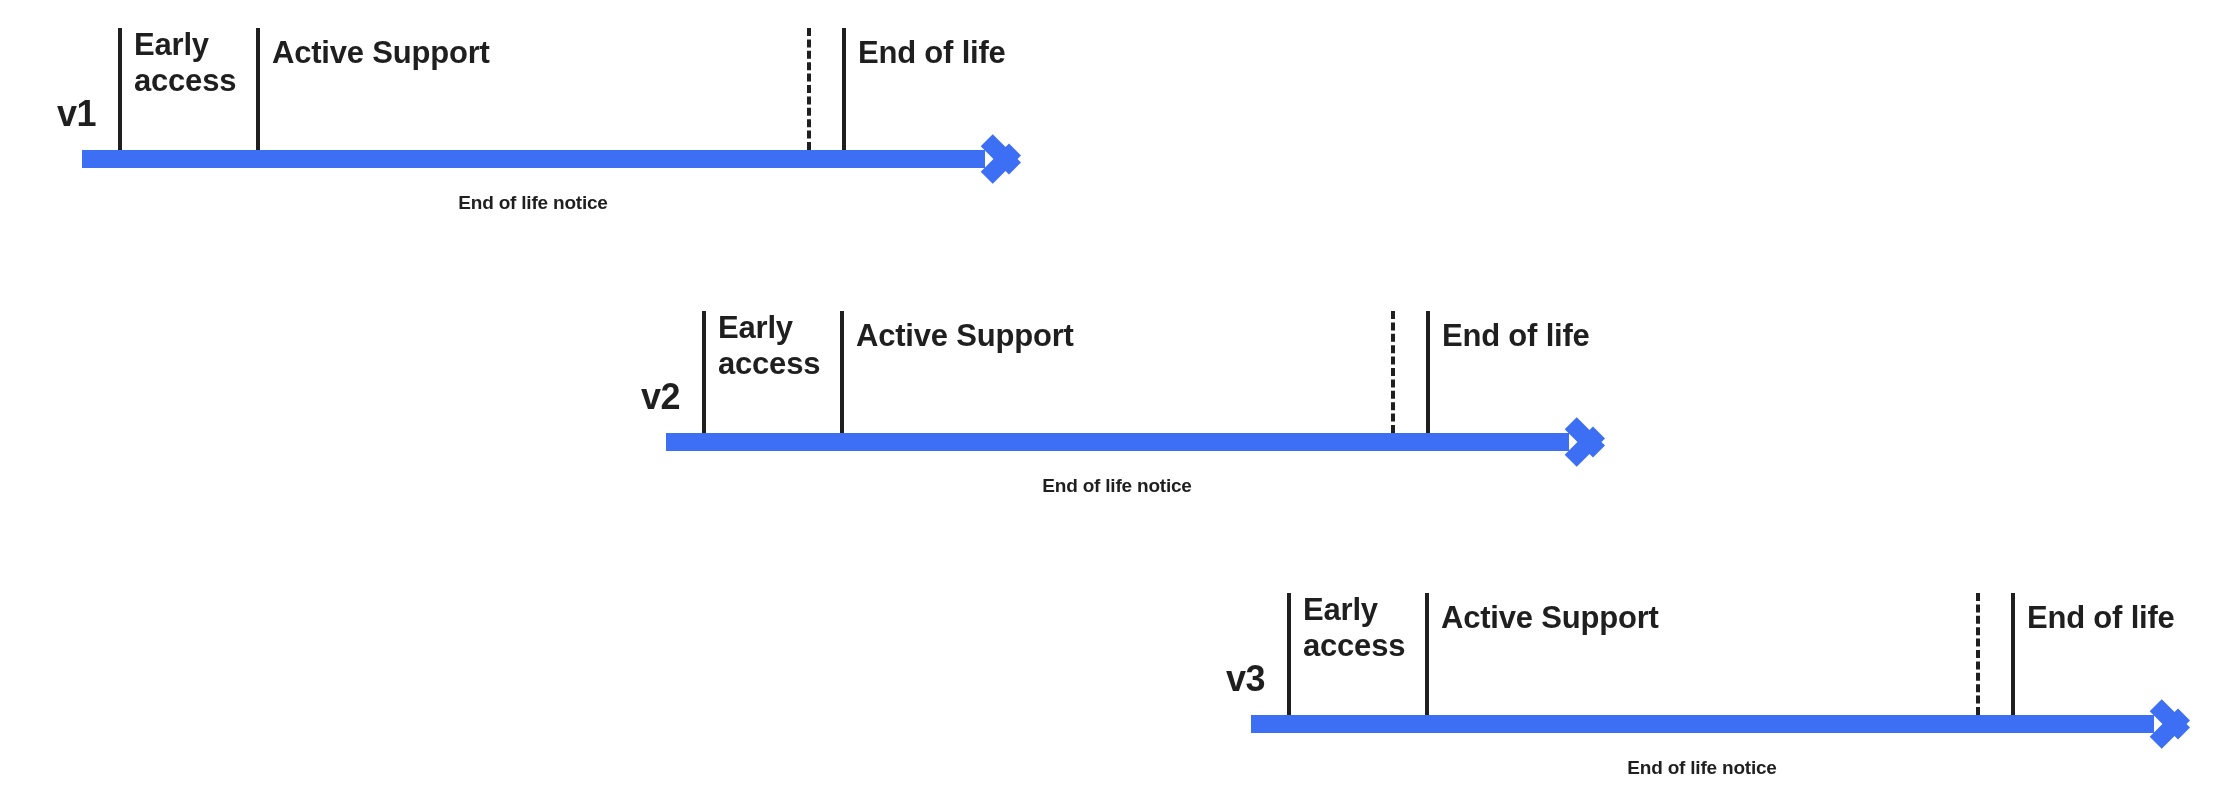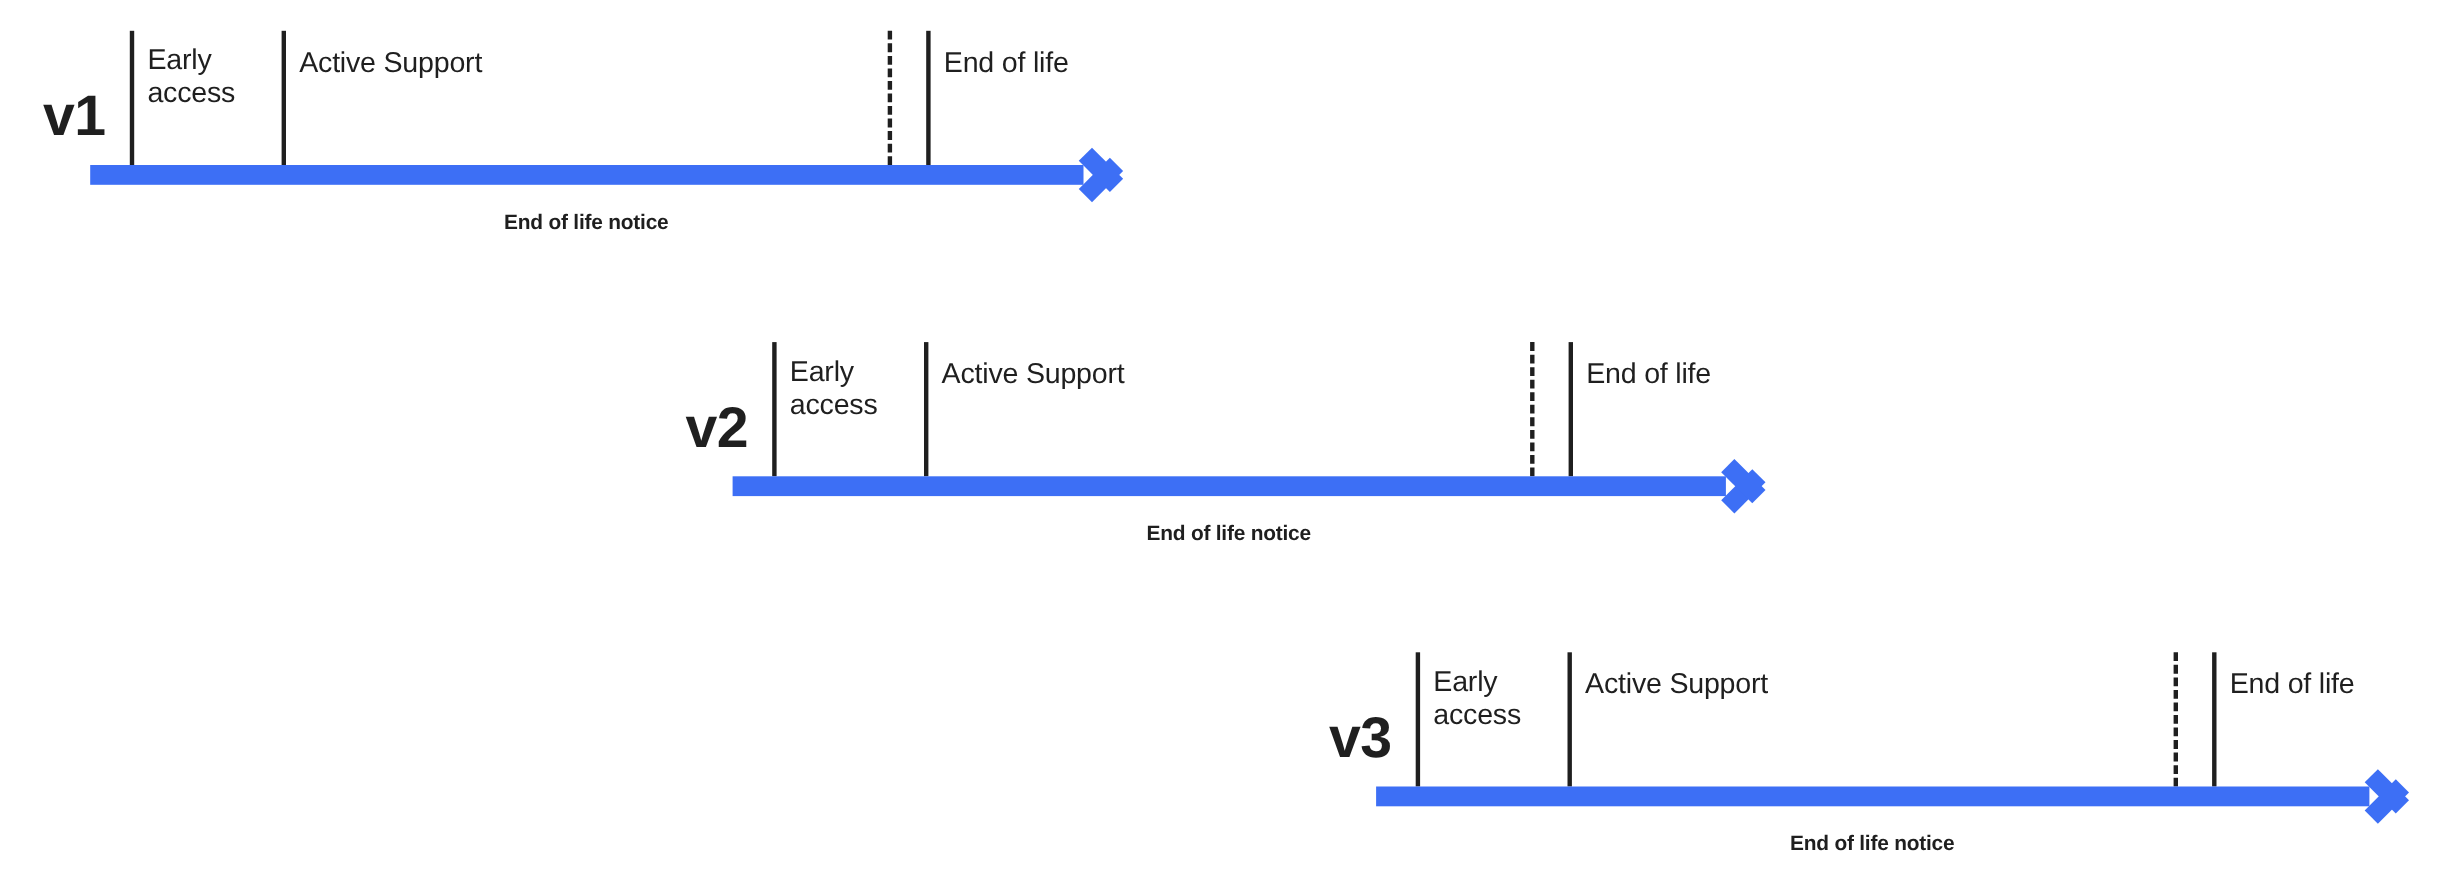--- a/index.html
+++ b/index.html
@@ -26,21 +26,21 @@
     position: absolute;
     height: 220px;
   }
 
   
   .version-label {
     position: absolute;
     right: 100%;
     bottom: 88px;
     margin-right: 22px;
-    font-size: 52px;
+    font-size: 36px;
     font-weight: 700;
     color: #1f1f1f;
     line-height: 1;
     white-space: nowrap;
     letter-spacing: -0.5px;
   }
 
   
   .tick {
     position: absolute;
@@ -52,22 +52,22 @@
   .tick.dashed {
     background: none;
     width: 0;
     border-left: 4px dashed #1f1f1f;
   }
 
   
   .phase-label {
     position: absolute;
     bottom: 148px;
-    font-size: 26px;
-    font-weight: 400;
+    font-size: 31px;
+    font-weight: 700;
     color: #1f1f1f;
     line-height: 1.18;
     white-space: pre-line;
     letter-spacing: -0.2px;
   }
   .phase-label.two-line {
     bottom: 120px;
   }
 
   

